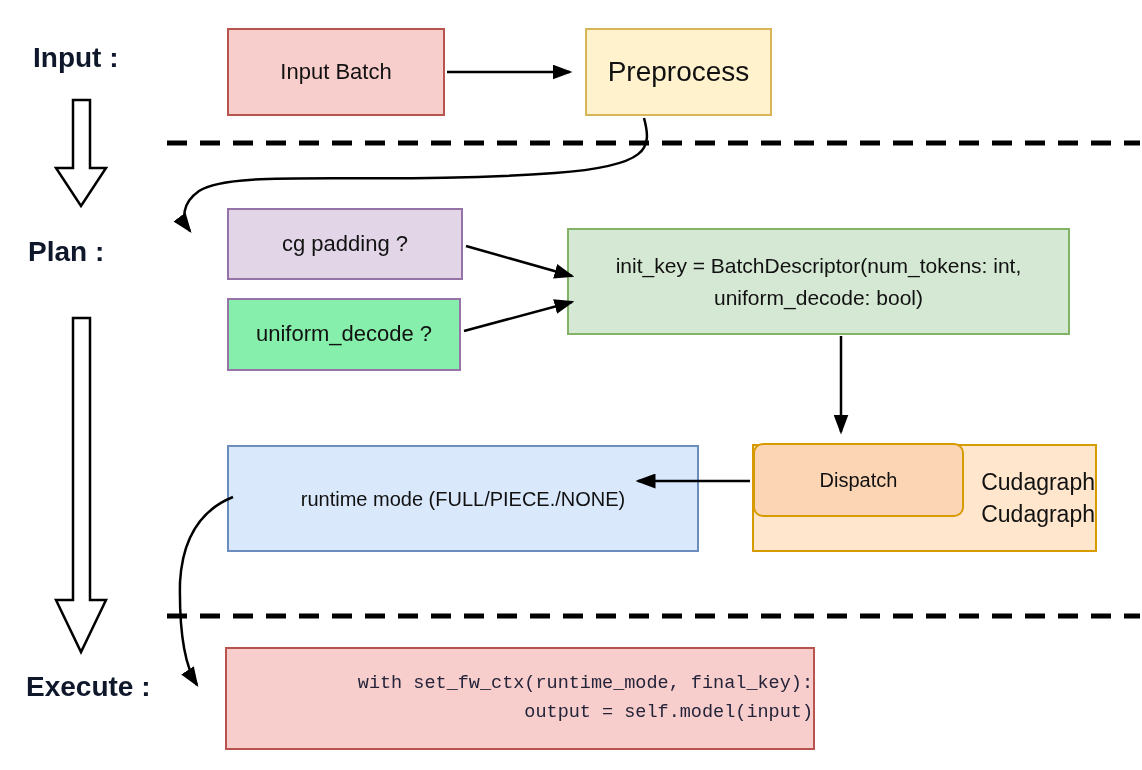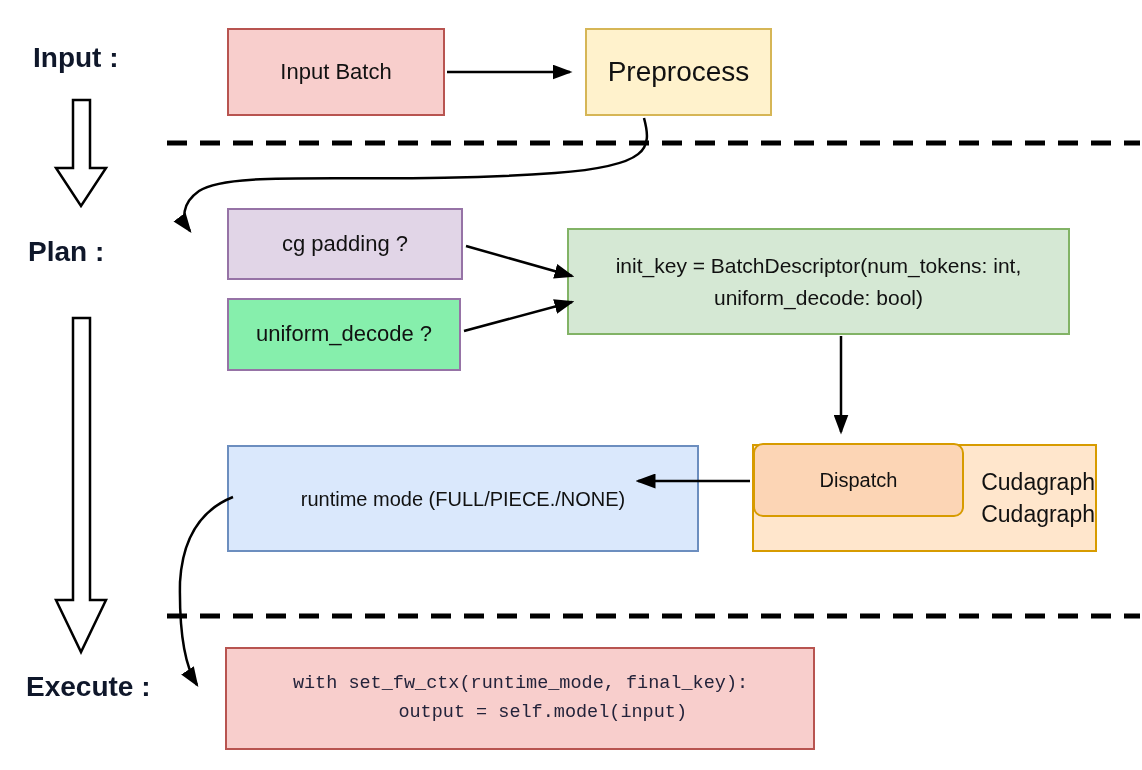--- a/index.html
+++ b/index.html
@@ -36,21 +36,21 @@
   #node-preprocess      { left:585px; top:28px;  width:187px; height:88px;  font-size:28px; }
   #node-cg-padding      { left:227px; top:208px; width:236px; height:72px;  font-size:22px; }
   #node-uniform-decode  { left:227px; top:298px; width:234px; height:73px;  font-size:22px; }
   #node-init-key        { left:567px; top:228px; width:503px; height:107px; font-size:21px; line-height:1.5; }
   #node-dispatcher      { left:752px; top:444px; width:345px; height:108px; font-size:23px;
                           flex-direction:row; justify-content:flex-end; padding-right:0; z-index:2; }
   #node-dispatch        { left:753px; top:443px; width:211px; height:74px;  font-size:20px; border-radius:10px; z-index:3; }
   #node-runtime-final   { left:227px; top:445px; width:472px; height:107px; font-size:20px; line-height:1.5; }
   #node-execute-code    { left:225px; top:647px; width:590px; height:103px; font-size:18.5px;
                           font-family:"Liberation Mono","DejaVu Sans Mono",monospace;
-                          align-items:center; padding-left:1px; line-height:1.55; color:#23233a; }
+                          align-items:flex-end; padding-left:1px; line-height:1.55; color:#23233a; }
   .code-line { white-space: pre; }
   #connector-layer {
     position: absolute; left: 0; top: 0; width: 1142px; height: 770px;
     z-index: 4; pointer-events: none;
   }
 </style>
 </head>
 <body>
 
 <div class="stage-label" style="left:33px; top:42px;">Input :</div>

